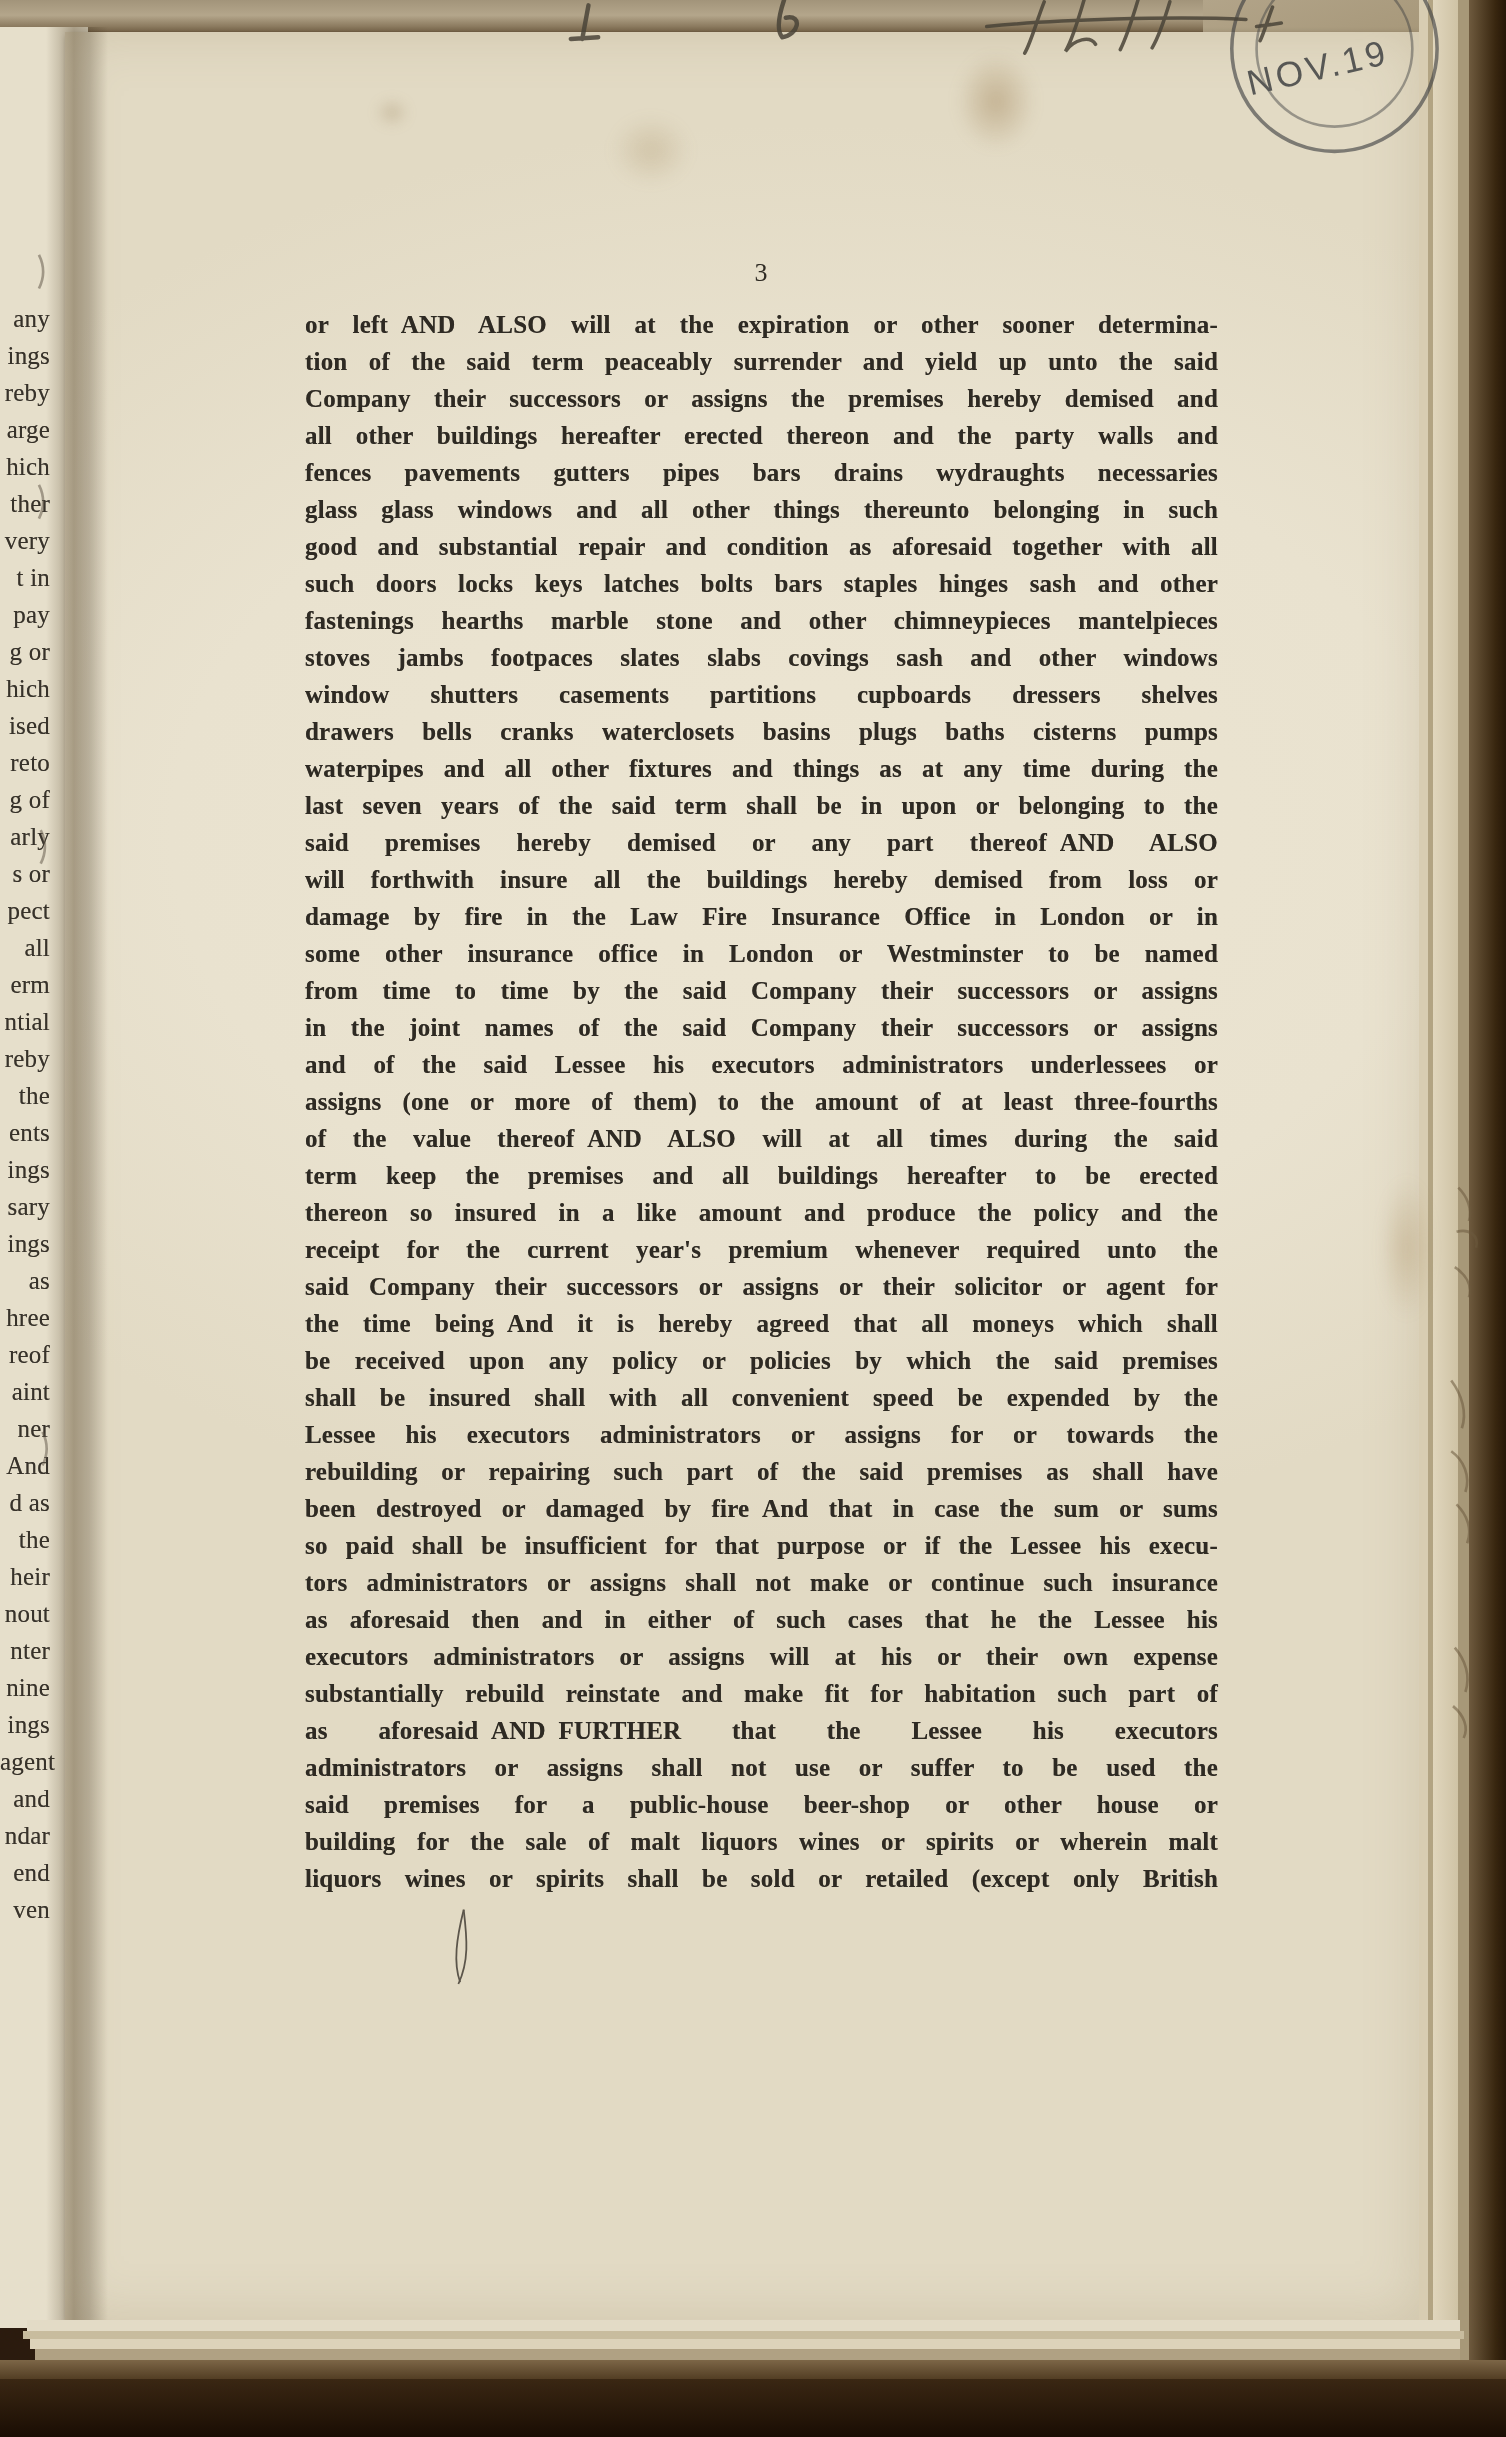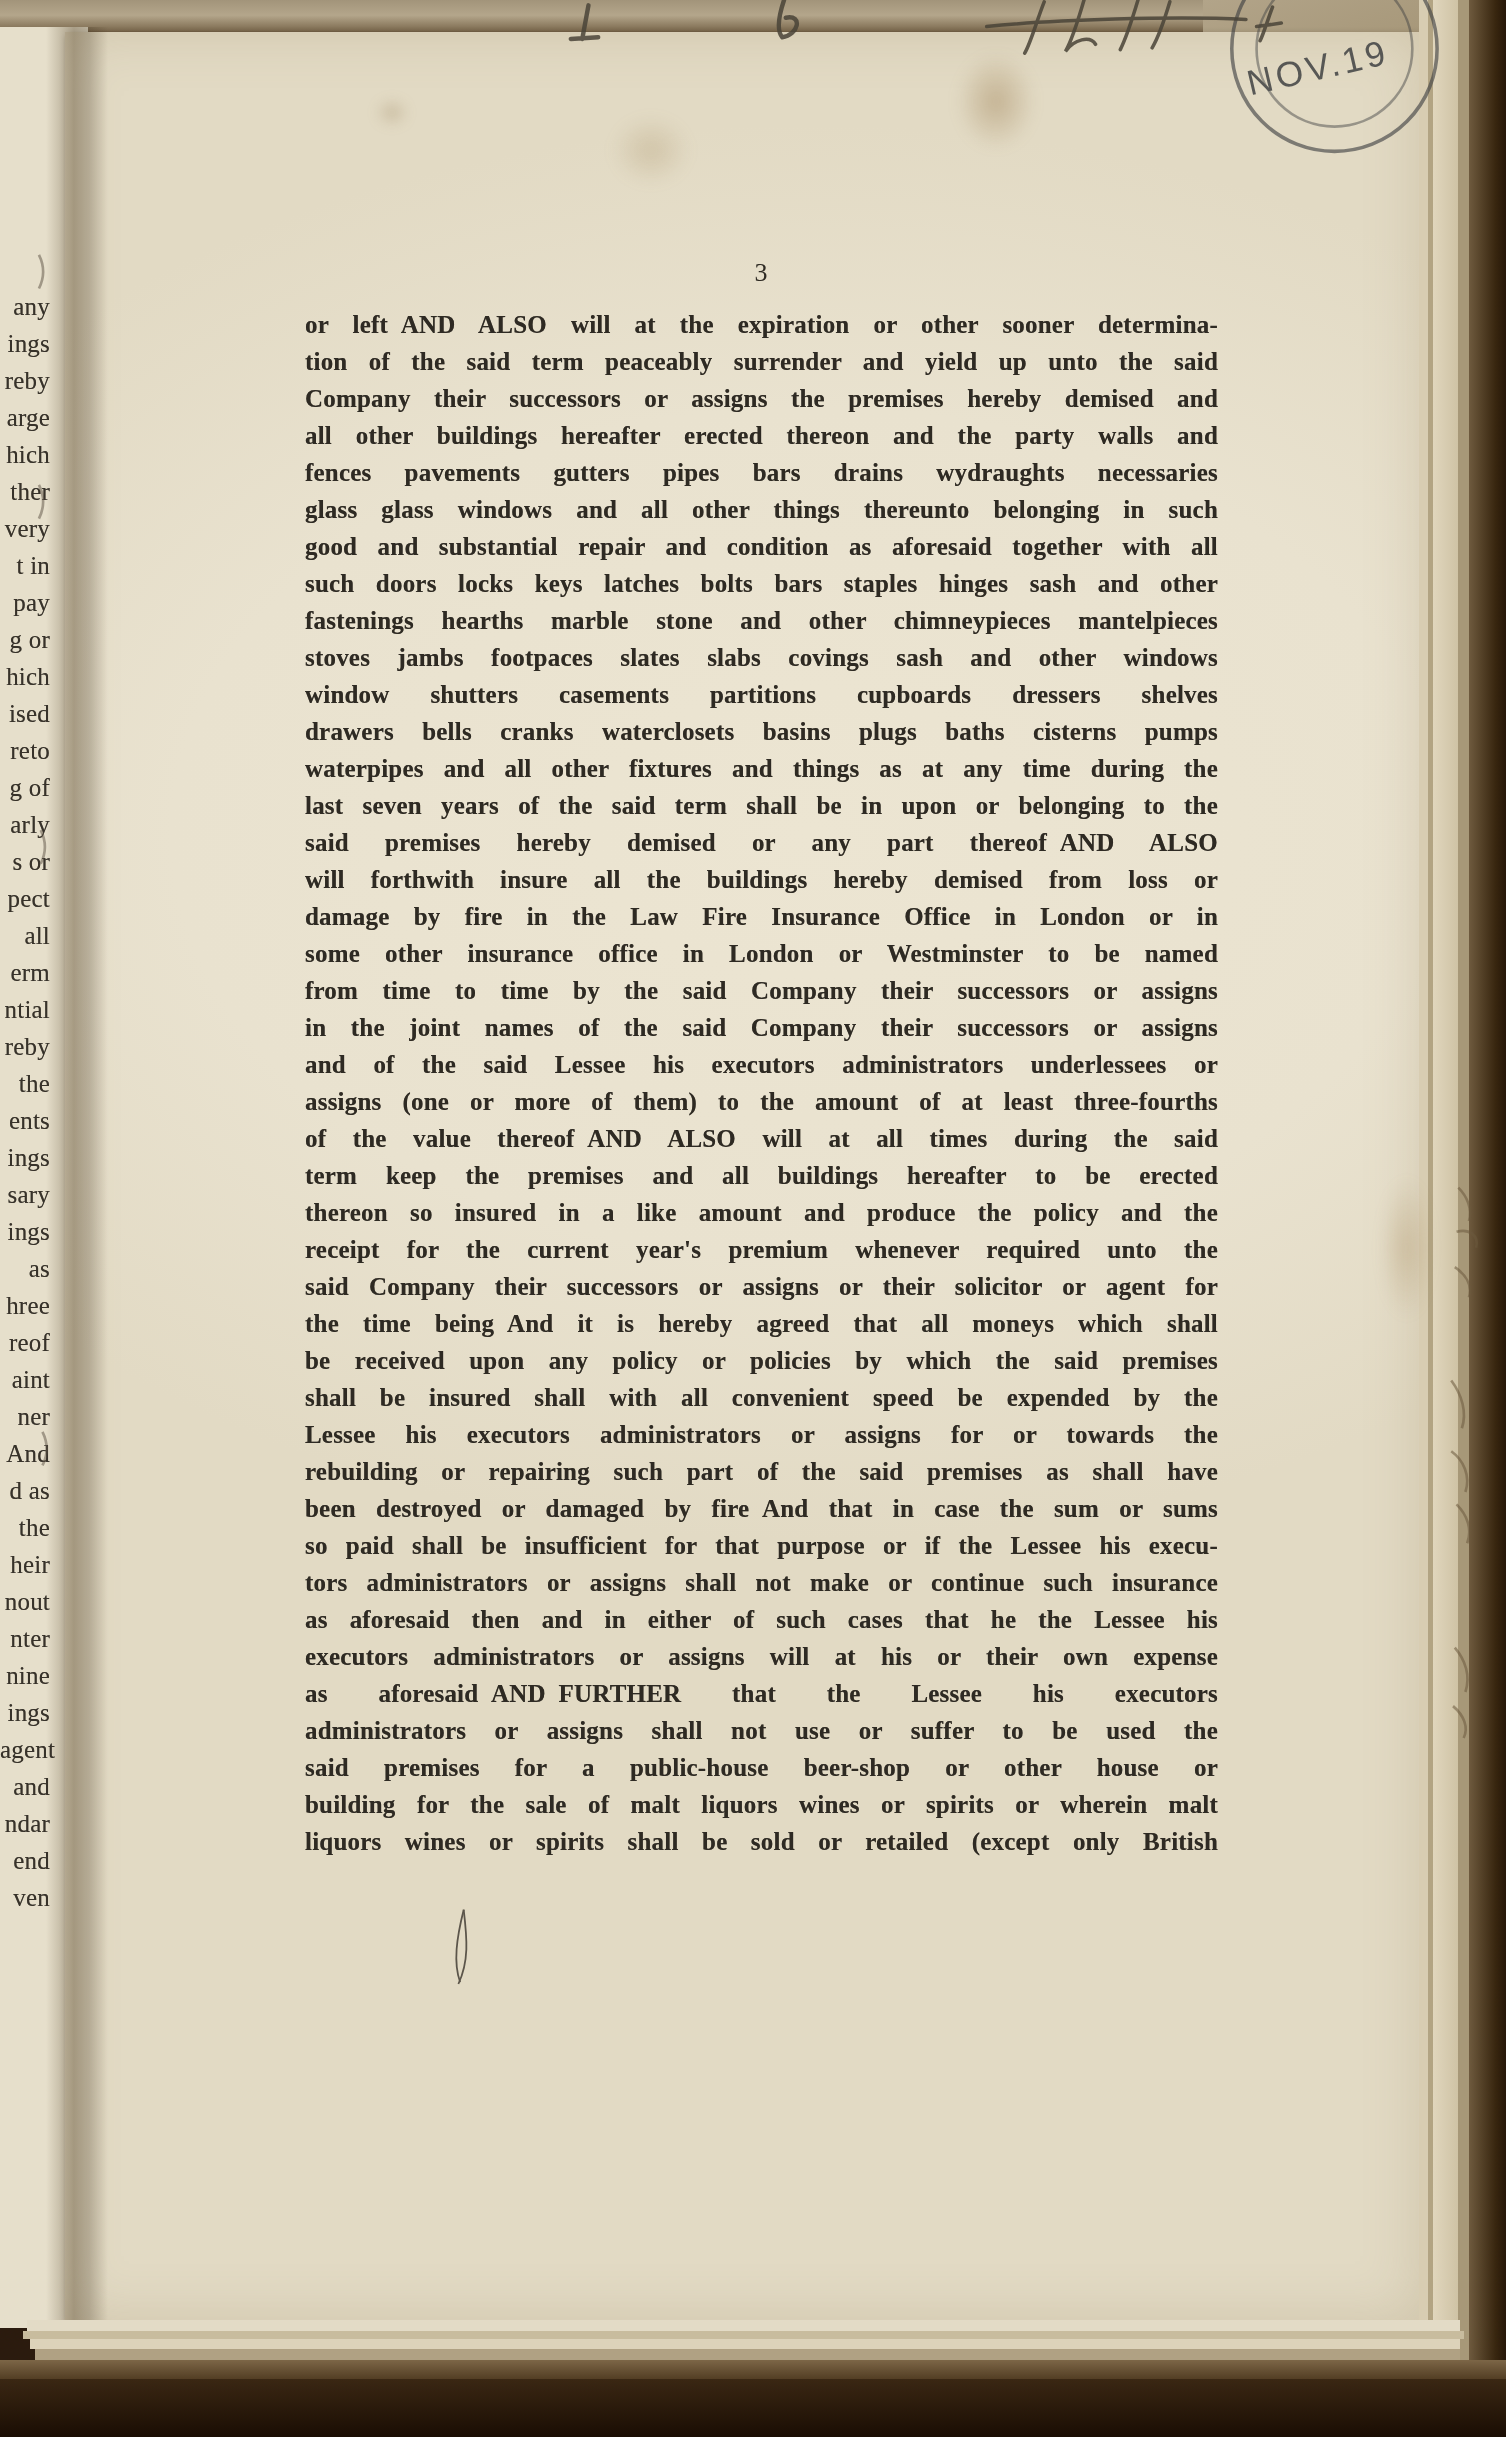--- a/index.html
+++ b/index.html
@@ -46,21 +46,21 @@
              font-size:26px;color:#2f2b24;letter-spacing:0.9px;}
 
   
   .text-block{position:absolute;left:305px;top:306px;width:913px;color:#2e2a23;}
   .text-line{height:37px;line-height:37px;font-size:25px;
              text-align:justify;text-align-last:justify;word-spacing:1.3px;letter-spacing:0.2px;
              text-shadow:0 0 0.4px rgba(45,40,32,.55);white-space:nowrap;font-weight:bold;}
   .text-line{white-space:normal;}
 
   
-  .margin-col{position:absolute;left:0;top:288px;width:50px;color:#37322a;}
+  .margin-col{position:absolute;left:0;top:300px;width:50px;color:#37322a;}
   .margin-line{height:37px;line-height:37px;font-size:25px;text-align:right;
              letter-spacing:0.2px;text-shadow:0 0 0.4px rgba(45,40,32,.5);}
 
   
   .stain{position:absolute;border-radius:50%;filter:blur(6.2px);}
   .stain-a{left:956px;top:53px;width:80px;height:97px;background:radial-gradient(closest-side,rgba(140,105,55,.35),rgba(140,105,55,0));}
   .stain-b{left:611px;top:115px;width:80px;height:71px;background:radial-gradient(closest-side,rgba(150,120,70,.22),rgba(150,120,70,0));}
   .stain-c{left:376px;top:99px;width:32px;height:26.5px;background:radial-gradient(closest-side,rgba(130,100,55,.3),rgba(130,100,55,0));}
   .stain-d{left:1380px;top:1177px;width:53px;height:142px;background:radial-gradient(closest-side,rgba(150,115,60,.25),rgba(150,115,60,0));}
 
@@ -182,20 +182,21 @@
       <div class="text-line">the time being And it is hereby agreed that all moneys which shall</div>
       <div class="text-line">be received upon any policy or policies by which the said premises</div>
       <div class="text-line">shall be insured shall with all convenient speed be expended by the</div>
       <div class="text-line">Lessee his executors administrators or assigns for or towards the</div>
       <div class="text-line">rebuilding or repairing such part of the said premises as shall have</div>
       <div class="text-line">been destroyed or damaged by fire And that in case the sum or sums</div>
       <div class="text-line">so paid shall be insufficient for that purpose or if the Lessee his execu-</div>
       <div class="text-line">tors administrators or assigns shall not make or continue such insurance</div>
       <div class="text-line">as aforesaid then and in either of such cases that he the Lessee his</div>
       <div class="text-line">executors administrators or assigns will at his or their own expense</div>
+      <div class="text-line">substantially rebuild reinstate and make fit for habitation such part of</div>
       <div class="text-line">as aforesaid AND FURTHER that the Lessee his executors</div>
       <div class="text-line">administrators or assigns shall not use or suffer to be used the</div>
       <div class="text-line">said premises for a public-house beer-shop or other house or</div>
       <div class="text-line">building for the sale of malt liquors wines or spirits or wherein malt</div>
       <div class="text-line">liquors wines or spirits shall be sold or retailed (except only British</div>
     </div>
 
   <svg class="overlay" viewBox="0 0 1703 2755">
 
     <g opacity="0.82">

